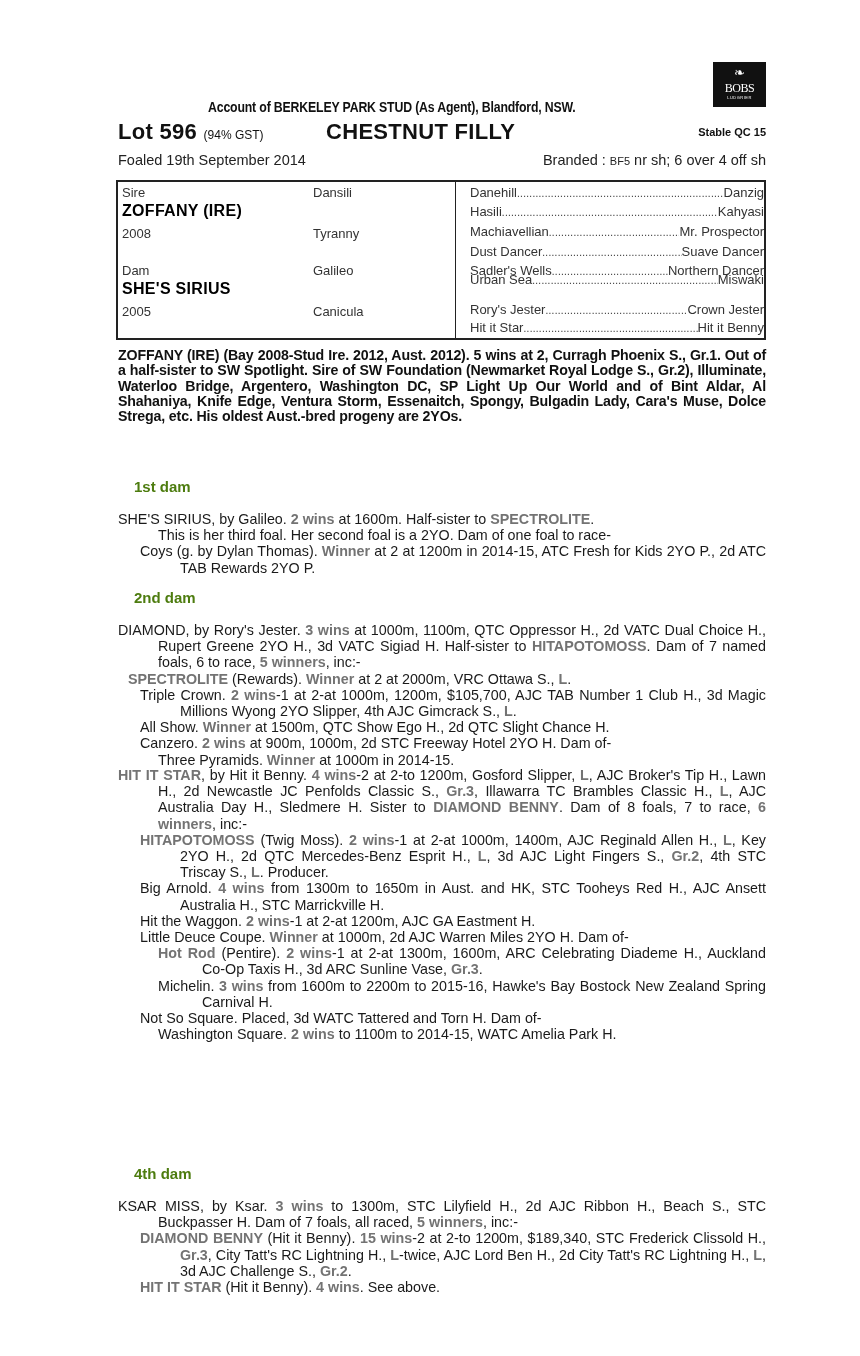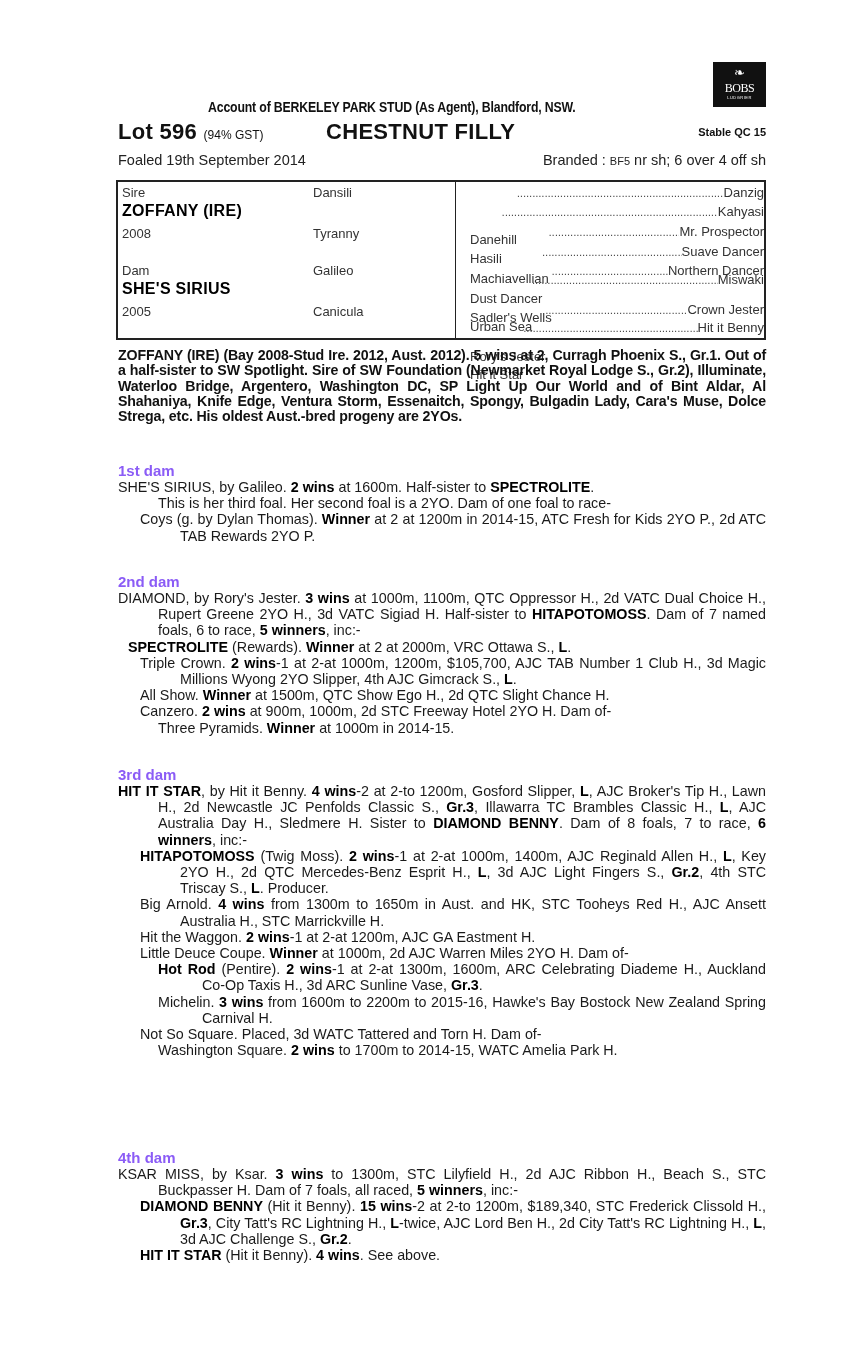--- a/index.html
+++ b/index.html
@@ -20,31 +20,31 @@
 
   .foaled { position: absolute; left: 118px; top: 152px; font-size: 14.5px; color: #222; }
   .branded { position: absolute; right: 94px; top: 152px; font-size: 14.5px; color: #222; }
   .branded .bf { font-size: 11px; }
 
   .ped { position: absolute; left: 116px; top: 180px; width: 650px; height: 160px; border: 2px solid #222; box-sizing: border-box; }
   .ped .divider { position: absolute; left: 337px; top: 0; bottom: 0; width: 1px; background: #222; }
   .pcell { position: absolute; font-size: 13px; color: #333; white-space: nowrap; }
   .pname { position: absolute; font-size: 16px; font-weight: 900; color: #000; letter-spacing: 0.3px; }
   .gp { position: absolute; left: 352px; width: 294px; font-size: 13px; color: #333; display: flex; white-space: nowrap; overflow: hidden; }
-  .gp .l { flex: 0 0 auto; margin-top: 47px; }
+  .gp .l { flex: 0 0 auto; }
   .gp .dots { flex: 1 1 auto; overflow: hidden; white-space: nowrap; }
   .gp .dots::before { content: "........................................................................................................"; letter-spacing: 0.3px; font-size: 10px; }
   .gp .r { flex: 0 0 auto; }
 
   .sire-note { position: absolute; left: 118px; top: 348px; width: 648px; font-weight: 900; font-size: 14.2px; line-height: 15.3px; text-align: justify; letter-spacing: -0.15px; }
 
   .section { position: absolute; left: 118px; width: 648px; font-size: 14.3px; line-height: 16.2px; color: #1a1a1a; }
-  .section h3 { margin: 0; font-size: 15px; font-weight: 900; color: #8b5cf6; line-height: 16px; }
+  .section h3 { margin: 16px; font-size: 15px; font-weight: 900; color: #4d7c0f; line-height: 16px; }
   .section p { margin: 0; text-align: justify; }
-  .b { font-weight: 900; color: #000000; }
+  .b { font-weight: 900; color: #737373; }
   .hang0 { padding-left: 62px; text-indent: -62px; }
   .hang1 { padding-left: 62px; text-indent: -40px; }
   .last { text-align-last: left; }
 </style>
 </head>
 <body>
 
 <div class="logo">
   <span class="horse">❧</span>
   <span class="b1">BOBS</span>
@@ -131,30 +131,29 @@
   <h3>2nd dam</h3>
   <p class="hang0" style="padding-left:40px;text-indent:-40px"><span>DIAMOND, by Rory's Jester. </span><span class="b">3 wins</span><span> at 1000m, 1100m, QTC Oppressor H., 2d VATC Dual Choice H., Rupert Greene 2YO H., 3d VATC Sigiad H. Half-sister to </span><span class="b">HITAPOTOMOSS</span><span>. Dam of 7 named foals, 6 to race, </span><span class="b">5 winners</span><span>, inc:-</span></p>
   <p style="padding-left:10px"><span class="b">SPECTROLITE</span><span> (Rewards). </span><span class="b">Winner</span><span> at 2 at 2000m, VRC Ottawa S., </span><span class="b">L</span><span>.</span></p>
   <p class="hang1" style="padding-left:62px;text-indent:-40px"><span>Triple Crown. </span><span class="b">2 wins</span><span>-1 at 2-at 1000m, 1200m, $105,700, AJC TAB Number 1 Club H., 3d Magic Millions Wyong 2YO Slipper, 4th AJC Gimcrack S., </span><span class="b">L</span><span>.</span></p>
   <p style="padding-left:22px"><span>All Show. </span><span class="b">Winner</span><span> at 1500m, QTC Show Ego H., 2d QTC Slight Chance H.</span></p>
   <p style="padding-left:22px"><span>Canzero. </span><span class="b">2 wins</span><span> at 900m, 1000m, 2d STC Freeway Hotel 2YO H. Dam of-</span></p>
   <p style="padding-left:40px"><span>Three Pyramids. </span><span class="b">Winner</span><span> at 1000m in 2014-15.</span></p>
 </div>
 
 <div class="section" style="top:767px">
-  <h3>3rd dam</h3>
   <p style="padding-left:40px;text-indent:-40px"><span class="b">HIT IT STAR</span><span>, by Hit it Benny. </span><span class="b">4 wins</span><span>-2 at 2-to 1200m, Gosford Slipper, </span><span class="b">L</span><span>, AJC Broker's Tip H., Lawn H., 2d Newcastle JC Penfolds Classic S., </span><span class="b">Gr.3</span><span>, Illawarra TC Brambles Classic H., </span><span class="b">L</span><span>, AJC Australia Day H., Sledmere H. Sister to </span><span class="b">DIAMOND BENNY</span><span>. Dam of 8 foals, 7 to race, </span><span class="b">6 winners</span><span>, inc:-</span></p>
   <p style="padding-left:62px;text-indent:-40px"><span class="b">HITAPOTOMOSS</span><span> (Twig Moss). </span><span class="b">2 wins</span><span>-1 at 2-at 1000m, 1400m, AJC Reginald Allen H., </span><span class="b">L</span><span>, Key 2YO H., 2d QTC Mercedes-Benz Esprit H., </span><span class="b">L</span><span>, 3d AJC Light Fingers S., </span><span class="b">Gr.2</span><span>, 4th STC Triscay S., </span><span class="b">L</span><span>. Producer.</span></p>
   <p style="padding-left:62px;text-indent:-40px"><span>Big Arnold. </span><span class="b">4 wins</span><span> from 1300m to 1650m in Aust. and HK, STC Tooheys Red H., AJC Ansett Australia H., STC Marrickville H.</span></p>
   <p style="padding-left:22px"><span>Hit the Waggon. </span><span class="b">2 wins</span><span>-1 at 2-at 1200m, AJC GA Eastment H.</span></p>
   <p style="padding-left:22px"><span>Little Deuce Coupe. </span><span class="b">Winner</span><span> at 1000m, 2d AJC Warren Miles 2YO H. Dam of-</span></p>
   <p style="padding-left:84px;text-indent:-44px"><span class="b">Hot Rod</span><span> (Pentire). </span><span class="b">2 wins</span><span>-1 at 2-at 1300m, 1600m, ARC Celebrating Diademe H., Auckland Co-Op Taxis H., 3d ARC Sunline Vase, </span><span class="b">Gr.3</span><span>.</span></p>
   <p style="padding-left:84px;text-indent:-44px"><span>Michelin. </span><span class="b">3 wins</span><span> from 1600m to 2200m to 2015-16, Hawke's Bay Bostock New Zealand Spring Carnival H.</span></p>
   <p style="padding-left:22px">Not So Square. Placed, 3d WATC Tattered and Torn H. Dam of-</p>
-  <p style="padding-left:40px"><span>Washington Square. </span><span class="b">2 wins</span><span> to 1700m to 2014-15, WATC Amelia Park H.</span></p>
+  <p style="padding-left:40px"><span>Washington Square. </span><span class="b">2 wins</span><span> to 1100m to 2014-15, WATC Amelia Park H.</span></p>
 </div>
 
 <div class="section" style="top:1150px">
   <h3>4th dam</h3>
   <p style="padding-left:40px;text-indent:-40px"><span>KSAR MISS, by Ksar. </span><span class="b">3 wins</span><span> to 1300m, STC Lilyfield H., 2d AJC Ribbon H., Beach S., STC Buckpasser H. Dam of 7 foals, all raced, </span><span class="b">5 winners</span><span>, inc:-</span></p>
   <p style="padding-left:62px;text-indent:-40px"><span class="b">DIAMOND BENNY</span><span> (Hit it Benny). </span><span class="b">15 wins</span><span>-2 at 2-to 1200m, $189,340, STC Frederick Clissold H., </span><span class="b">Gr.3</span><span>, City Tatt's RC Lightning H., </span><span class="b">L</span><span>-twice, AJC Lord Ben H., 2d City Tatt's RC Lightning H., </span><span class="b">L</span><span>, 3d AJC Challenge S., </span><span class="b">Gr.2</span><span>.</span></p>
   <p style="padding-left:22px"><span class="b">HIT IT STAR</span><span> (Hit it Benny). </span><span class="b">4 wins</span><span>. See above.</span></p>
 </div>
 
 </body></html>

